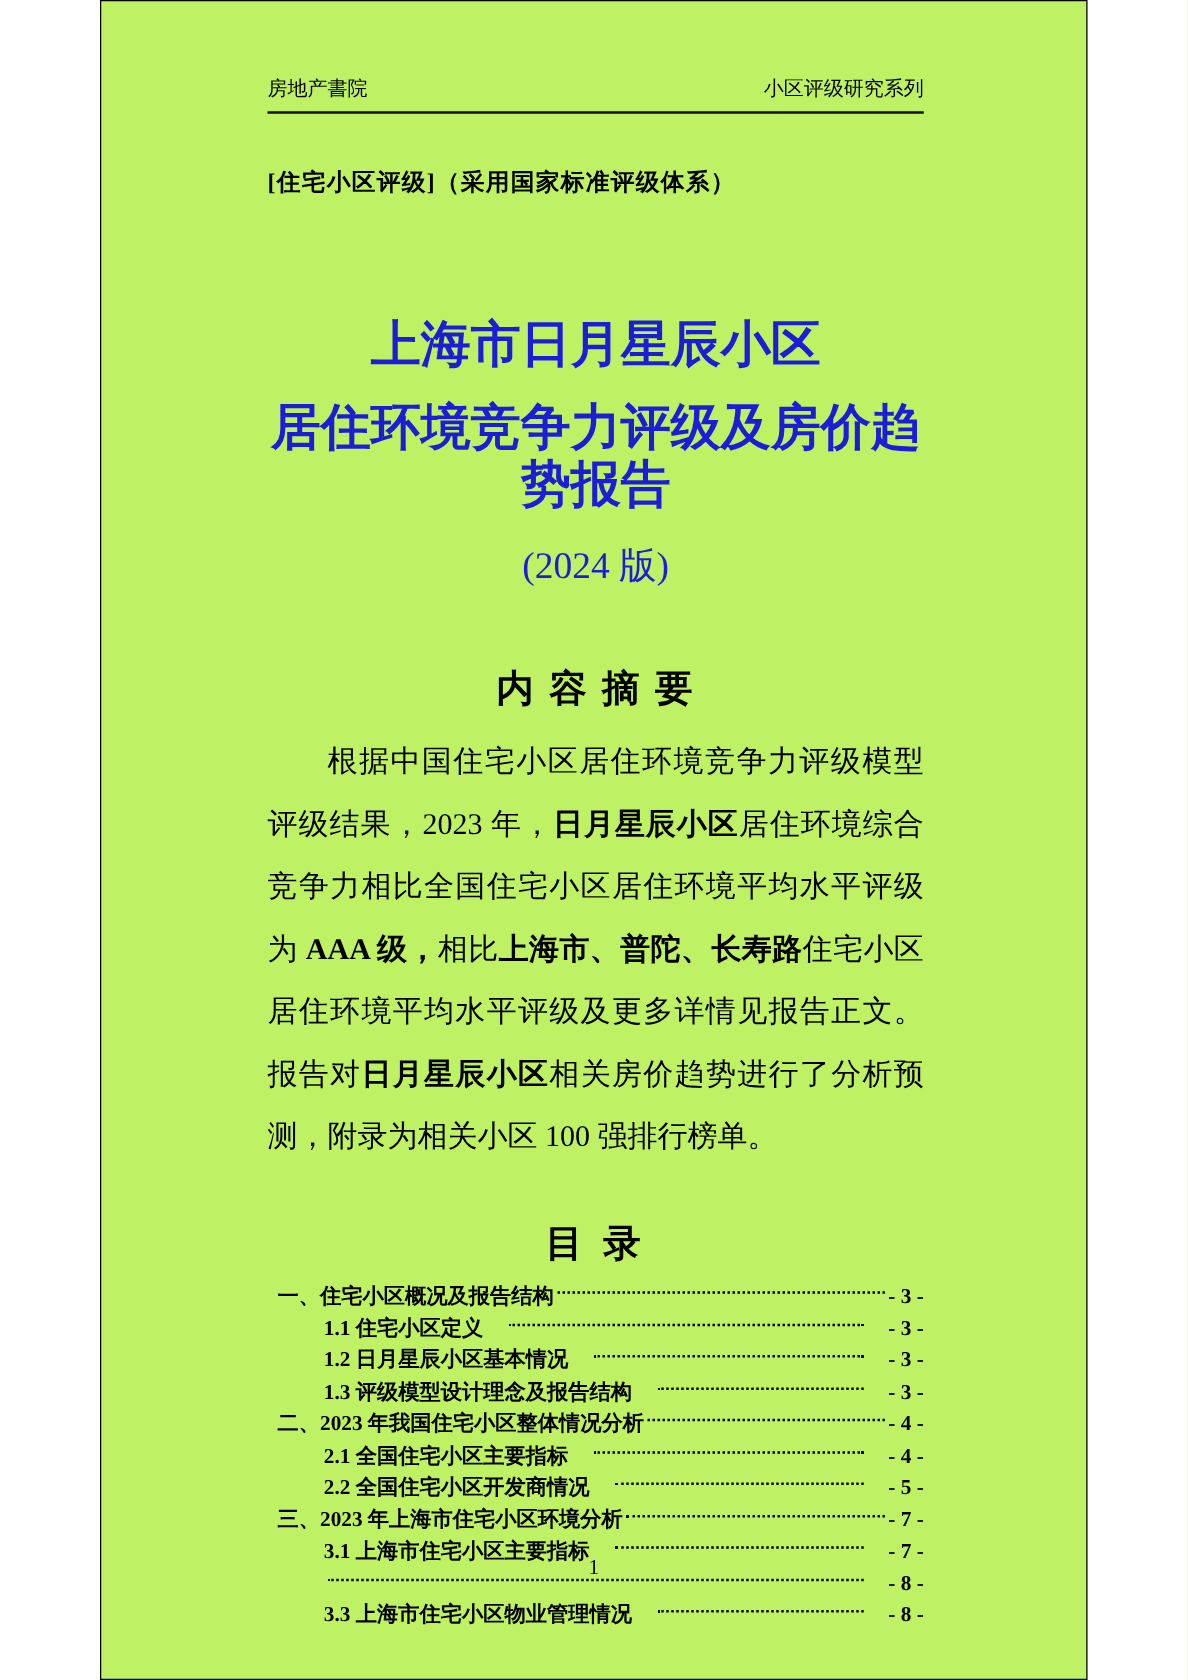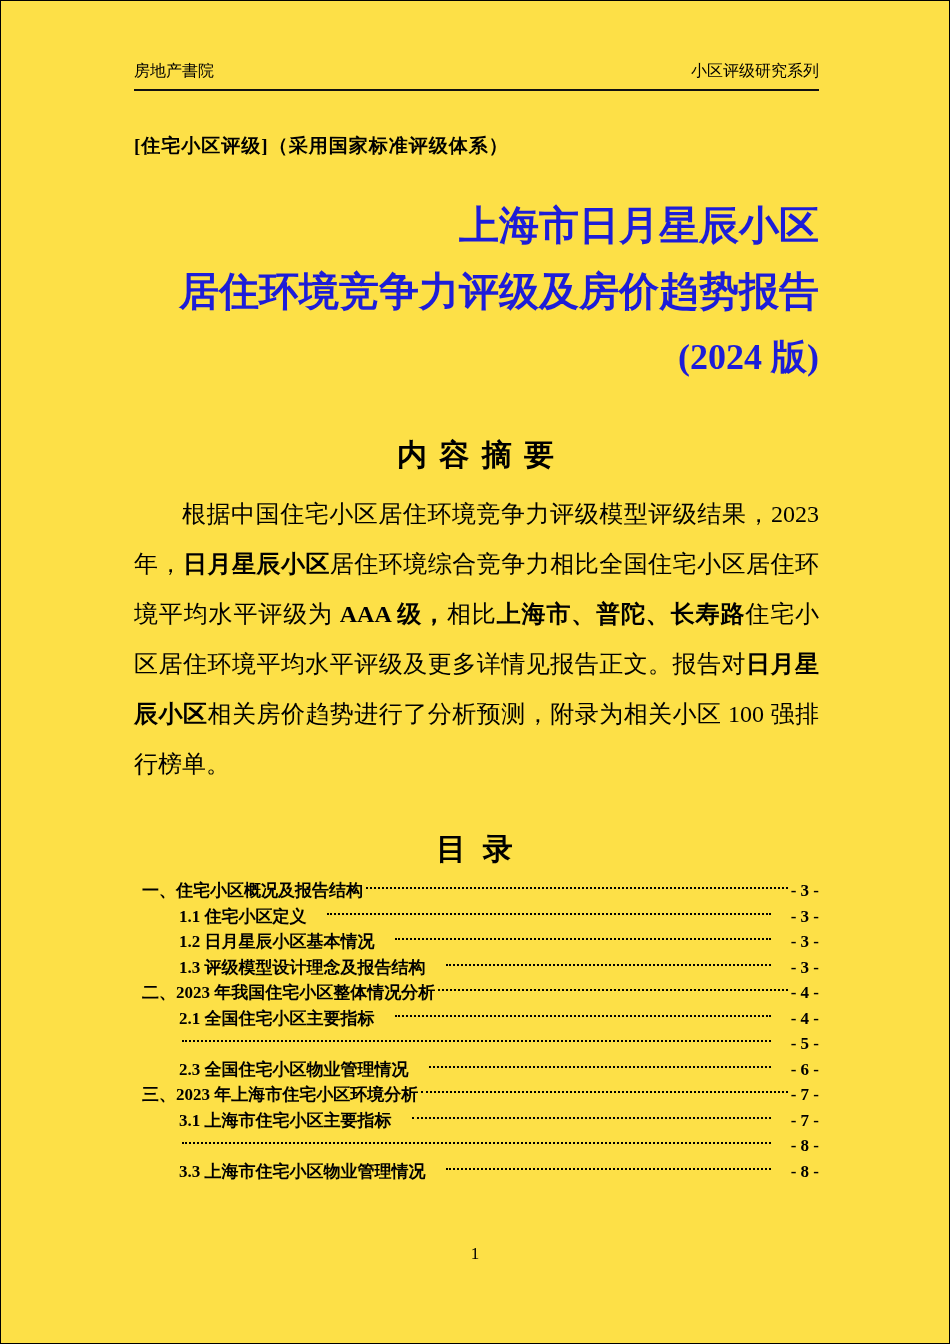--- a/index.html
+++ b/index.html
@@ -1,22 +1,22 @@
 <!DOCTYPE html>
 <html><head>
 <meta charset="utf-8">
 <style>
   * { margin: 0; padding: 0; box-sizing: border-box; }
   html, body { background: #ffffff; }
   .page {
     position: relative;
-    width: 950px;
+    width: 790px;
     height: 1344px;
     margin: 0 auto;
-    background: #fde047;
+    background: #bef264;
     border: 1px solid #000000;
     padding: 60px 130px 0 133px;
     color: #000000;
     font-family: "Liberation Serif", "DejaVu Serif", serif;
   }
   
   .hdr {
     display: flex;
     justify-content: space-between;
     align-items: flex-end;
@@ -26,24 +26,24 @@
     border-bottom: 2.5px solid #111111;
   }
   
   .subject {
     margin-top: 42px;
     font-size: 19px;
     font-weight: bold;
     letter-spacing: 1px;
   }
   
-  .title-block { margin-top: 44px; text-align: right; }
+  .title-block { margin-top: 94px; text-align: center; }
   .title-l1 { font-size: 40px; font-weight: bold; line-height: 46px; }
   .title-l2 { font-size: 40px; font-weight: bold; line-height: 46px; margin-top: 20px; }
-  .title-l3 { font-size: 36px; font-weight: bold; line-height: 36px; margin-top: 24px; }
+  .title-l3 { font-size: 30px; font-weight: normal; line-height: 36px; margin-top: 24px; }
   
   .abstract-heading {
     margin-top: 60px;
     text-align: center;
     font-family: "Liberation Sans", "DejaVu Sans", sans-serif;
     font-size: 30px;
     font-weight: bold;
     letter-spacing: 2px;
   }
   .abstract-body {
@@ -141,27 +141,23 @@
       <span>二、2023 年我国住宅小区整体情况分析</span>
       <span class="toc-dots"></span>
       <span class="toc-page">- 4 -</span>
     </div>
     <div class="toc-row lv2">
       <span>2.1 全国住宅小区主要指标</span>
       <span class="toc-dots"></span>
       <span class="toc-page">- 4 -</span>
     </div>
     <div class="toc-row lv2">
+      <span>2.2 全国住宅小区开发商情况</span>
       <span class="toc-dots"></span>
       <span class="toc-page">- 5 -</span>
-    </div>
-    <div class="toc-row lv2">
-      <span>2.3 全国住宅小区物业管理情况</span>
-      <span class="toc-dots"></span>
-      <span class="toc-page">- 6 -</span>
     </div>
     <div class="toc-row lv1">
       <span>三、2023 年上海市住宅小区环境分析</span>
       <span class="toc-dots"></span>
       <span class="toc-page">- 7 -</span>
     </div>
     <div class="toc-row lv2">
       <span>3.1 上海市住宅小区主要指标</span>
       <span class="toc-dots"></span>
       <span class="toc-page">- 7 -</span>

